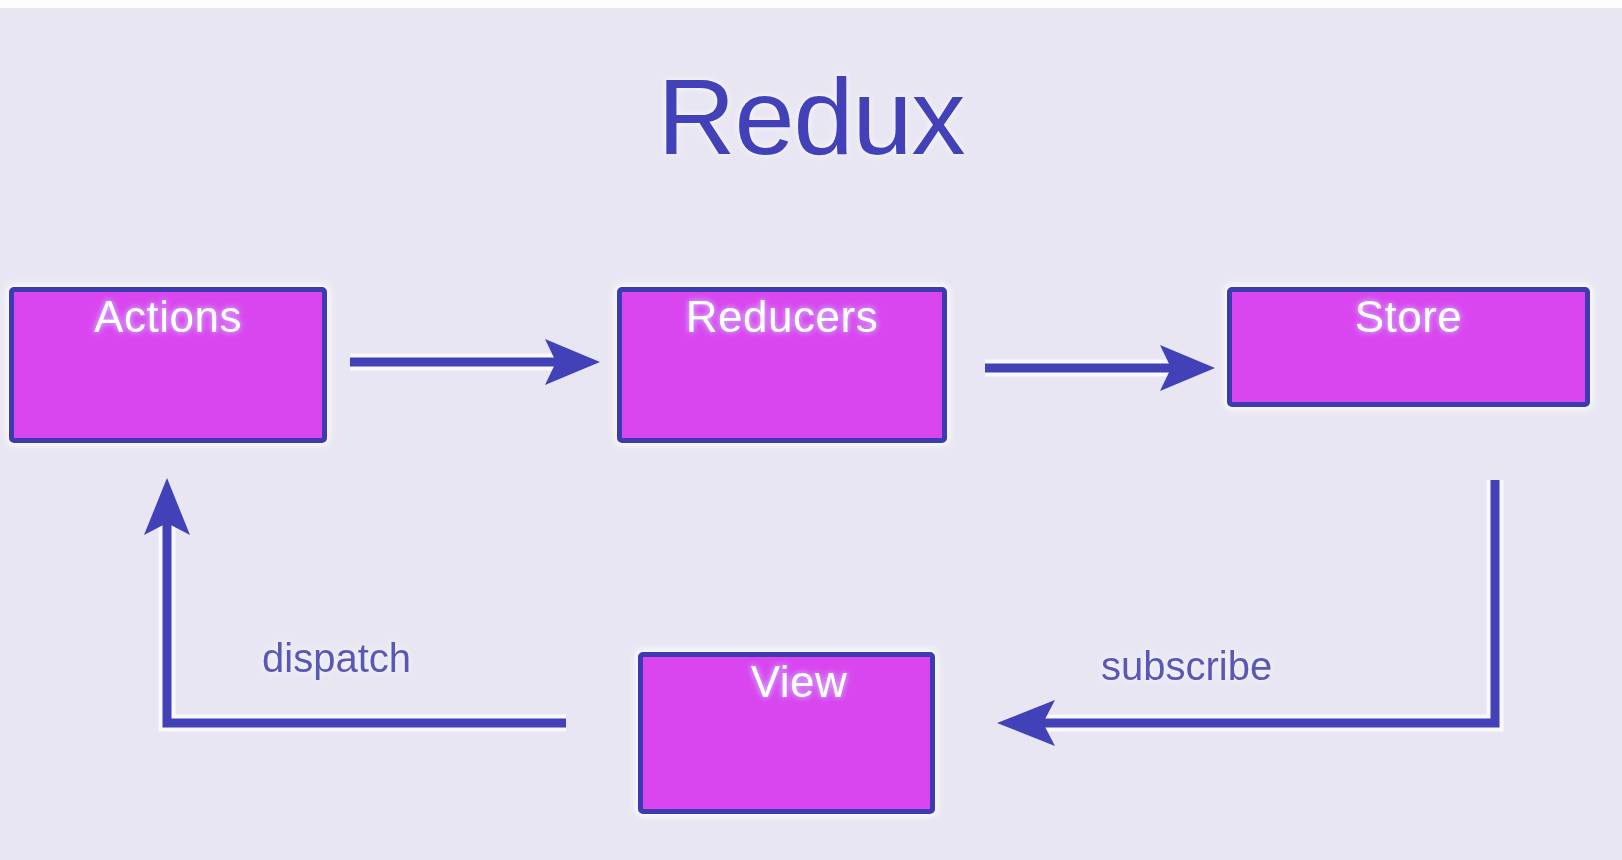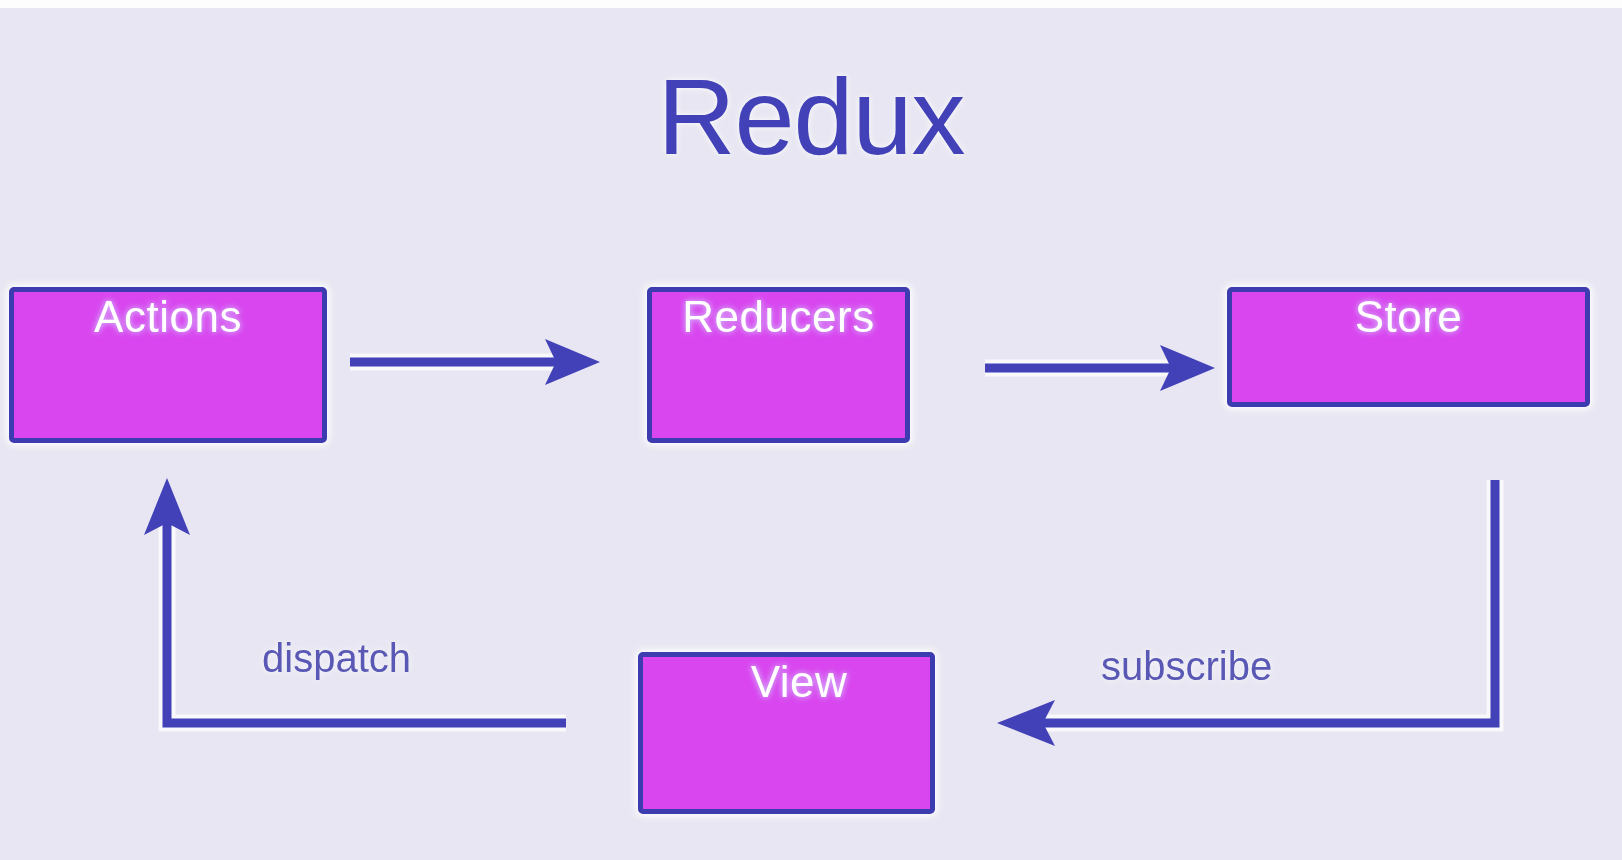--- a/index.html
+++ b/index.html
@@ -51,21 +51,21 @@
   }
   .node-label {
     font-size: 44px;
     font-weight: 300;
     color: #ffffff;
     letter-spacing: 0.5px;
     text-shadow: 0 0 6px rgba(210,235,255,0.9);
     user-select: none;
   }
   #node-actions  { left: 9px;    top: 287px; width: 318px; height: 156px; }
-  #node-reducers { left: 647px;  top: 287px; width: 263px; height: 156px; }
+  #node-reducers { left: 617px;  top: 287px; width: 330px; height: 156px; }
   #node-store    { left: 1227px; top: 287px; width: 363px; height: 120px; }
   #node-view     { left: 638px;  top: 652px; width: 297px; height: 162px; padding-left: 25px; }
 
   .edge-label {
     position: absolute;
     font-size: 40px;
     font-weight: 300;
     color: #5a58b5;
     text-shadow: 0 0 7px rgba(255,255,255,0.95);
     user-select: none;

